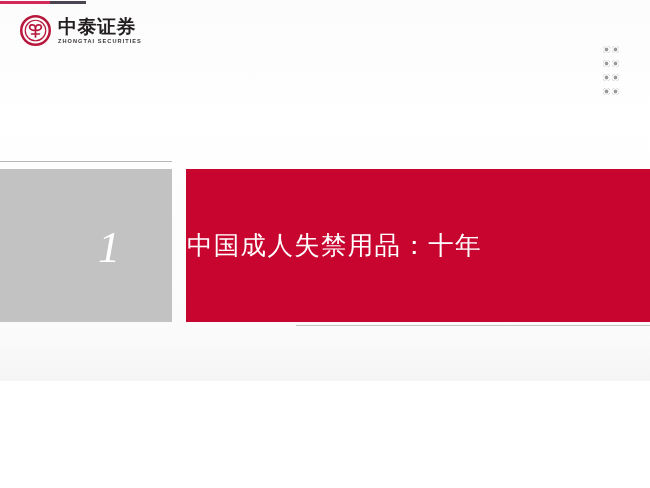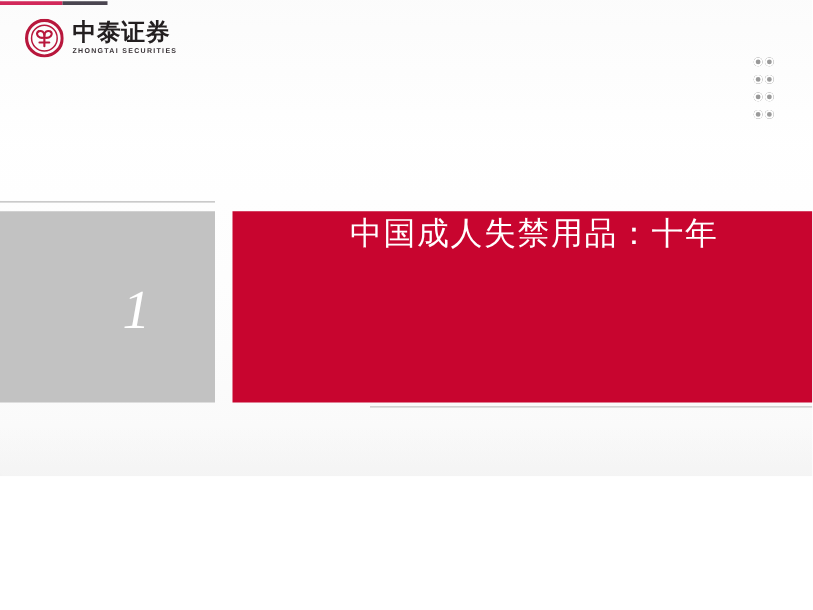--- a/index.html
+++ b/index.html
@@ -149,23 +149,23 @@
     transform: translateY(2px);
   }
 
   
   .title-banner {
     position: absolute;
     left: 186px; top: 169px;
     width: 464px; height: 153px;
     background: #c8052f;
     box-sizing: border-box;
-    padding: 0 0 0 19px;
-    display: flex;
-    flex-direction: row;
+    padding: 0 0 0 1px;
+    display: flex;
+    flex-direction: column;
     justify-content: center;
   }
   .title-banner .line {
     font-family: "DejaVu Serif", serif;
     font-size: 25.5px;
     font-weight: normal;
     color: #ffffff;
     letter-spacing: 1.3px;
     line-height: 1.45;
     white-space: nowrap;

